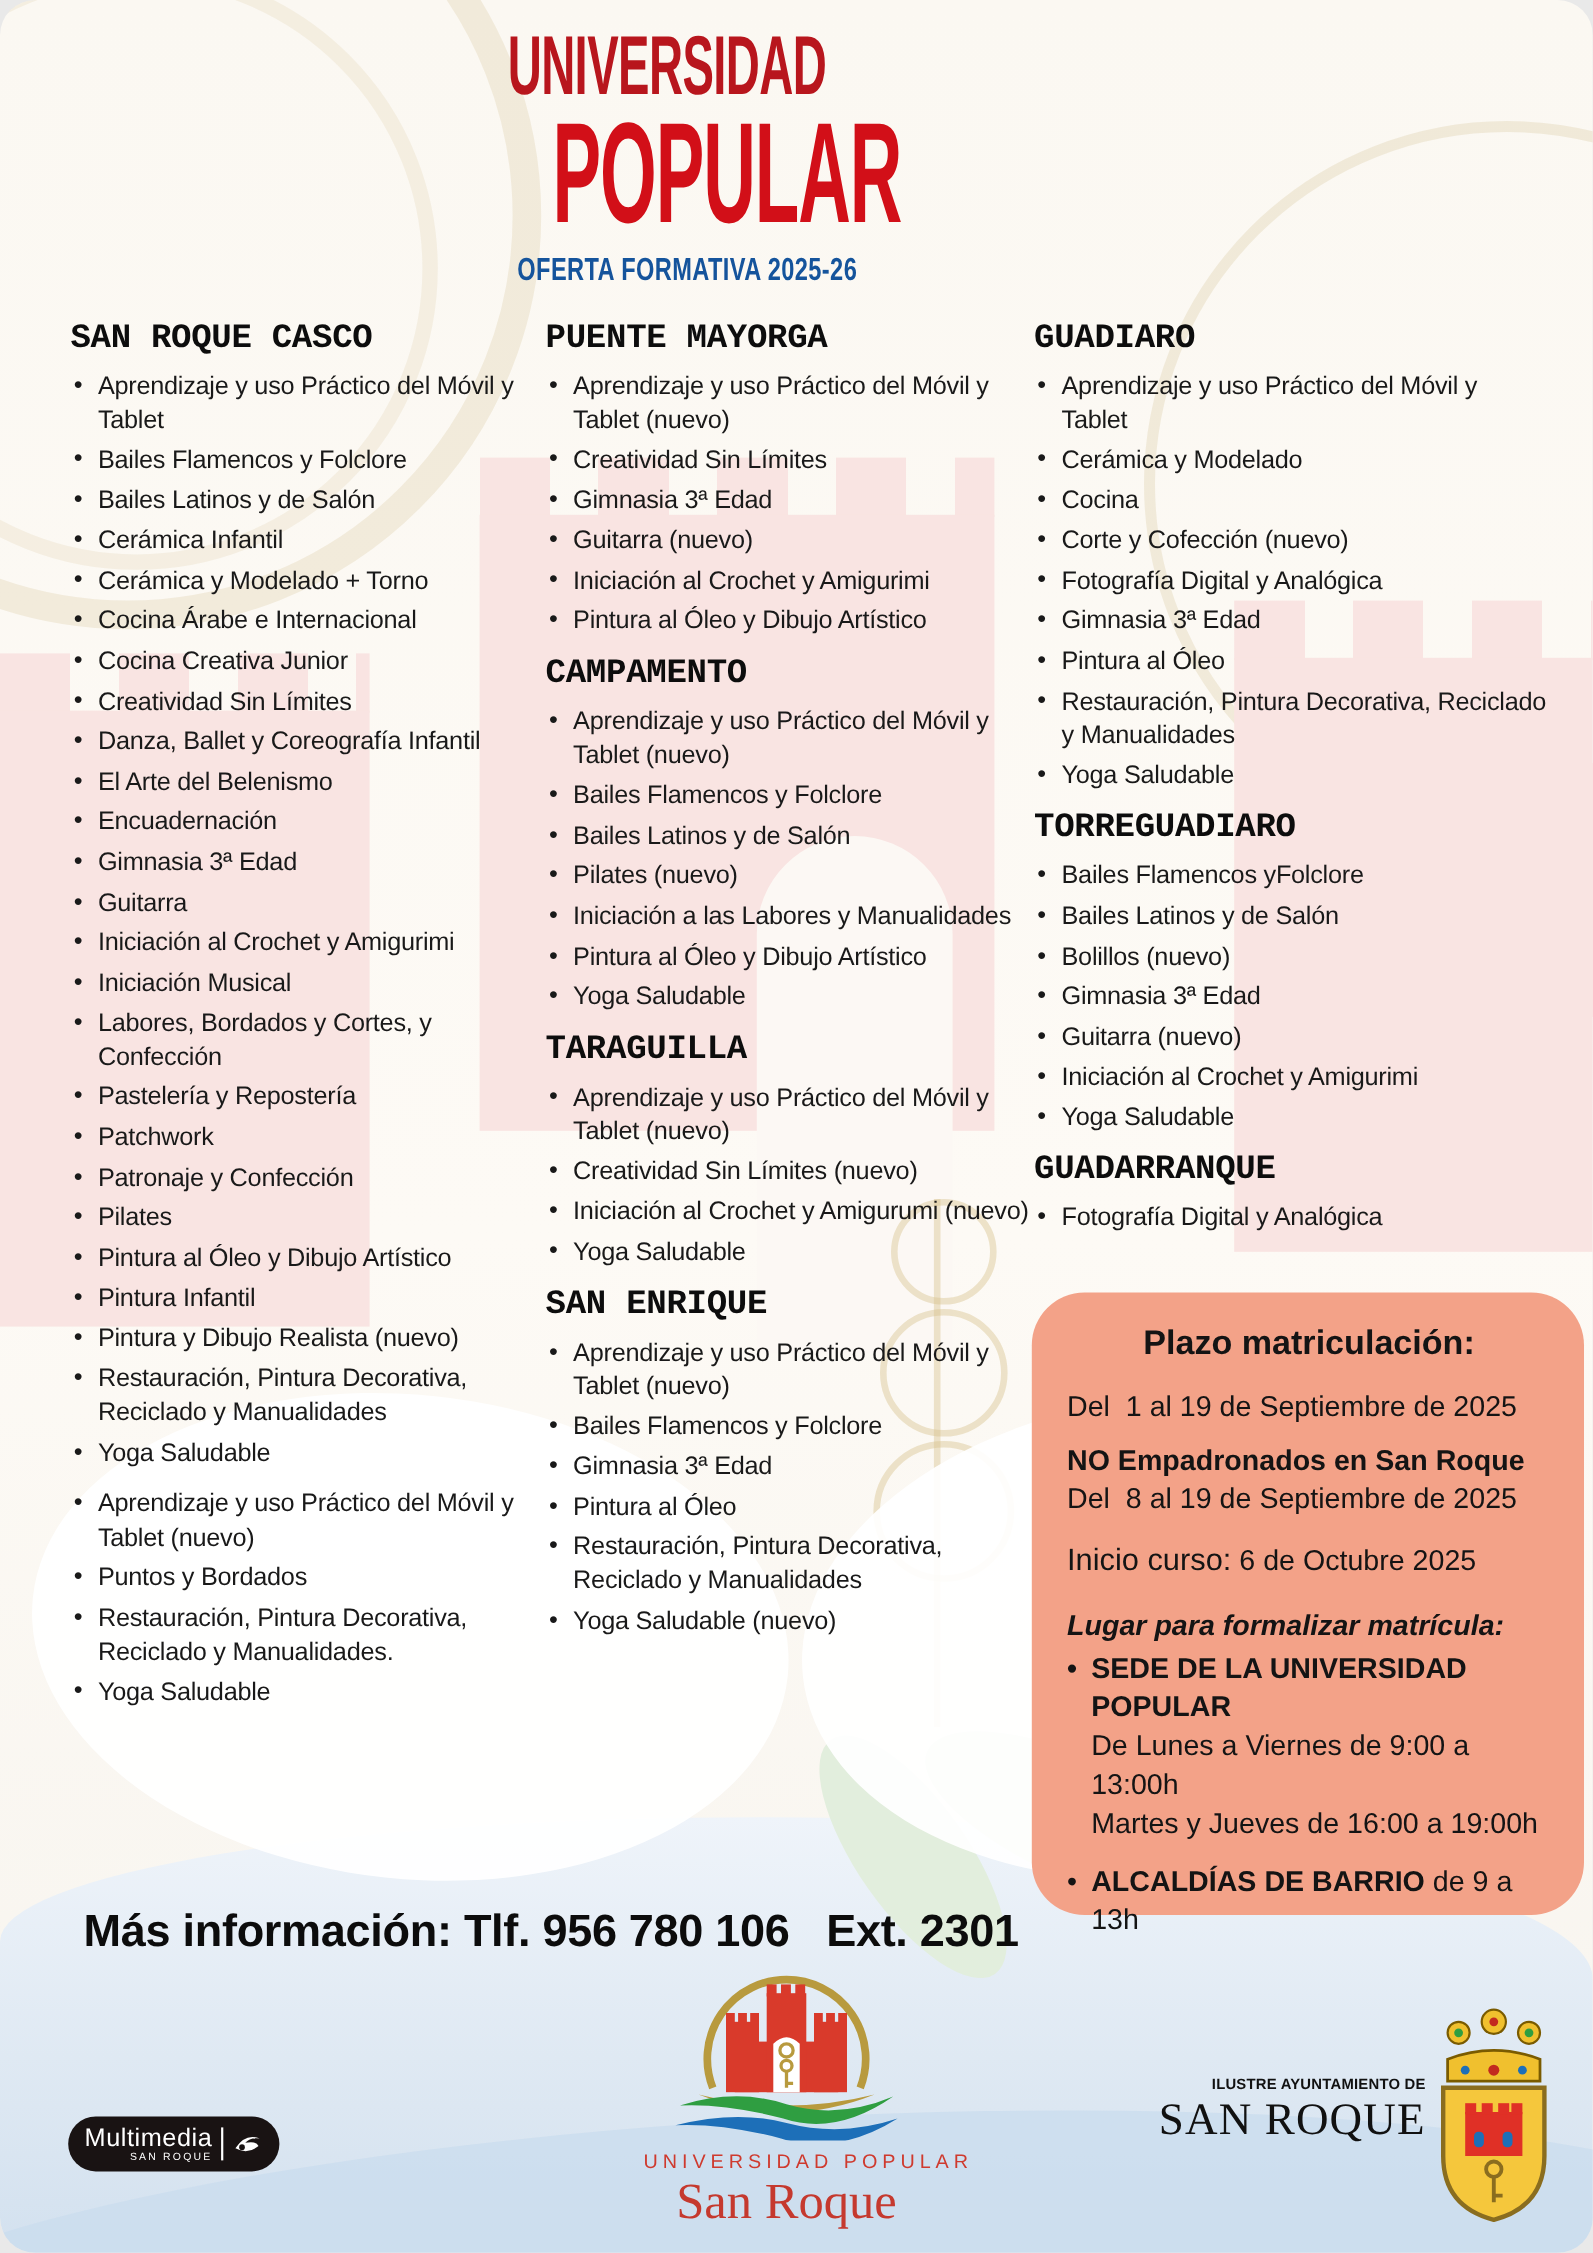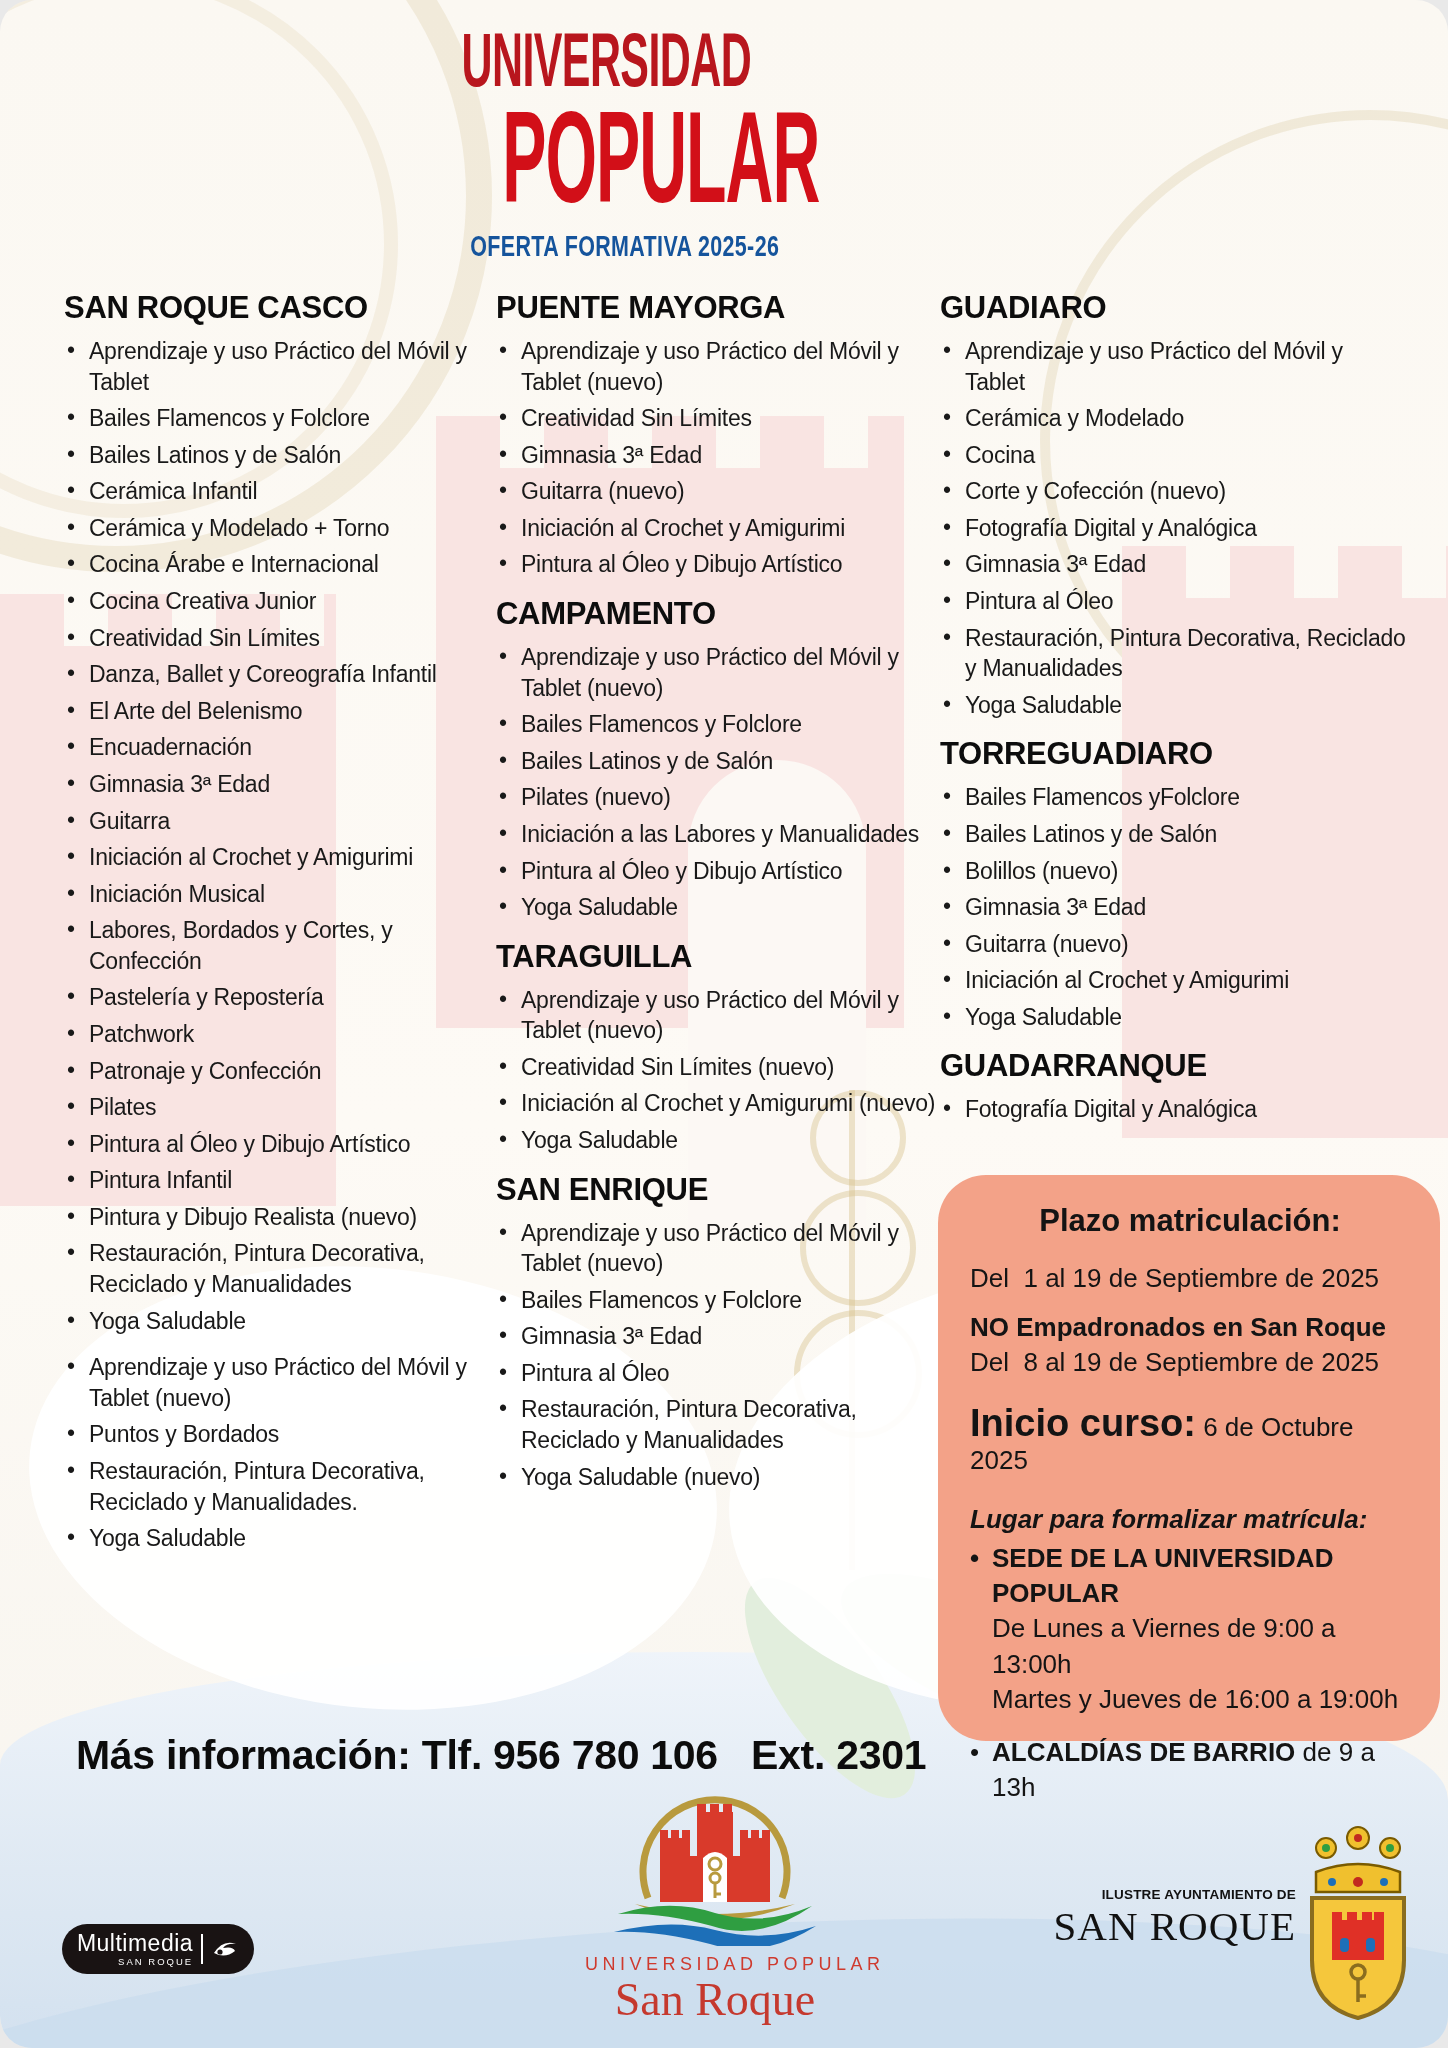--- a/index.html
+++ b/index.html
@@ -32,34 +32,34 @@
   .t1 span{display:inline-block;font-size:76px;transform:scaleX(.565);transform-origin:center;color:#b8161d;letter-spacing:-1px;}
   .t2{margin-top:-6px;}
   .t2 span{display:inline-block;font-size:130px;transform:scaleX(.51);transform-origin:center;color:#d20f18;letter-spacing:-2px;}
   .sub{margin-top:8px;position:relative;left:55px;}
   .sub span{display:inline-block;font-size:29px;font-weight:bold;color:#15549c;transform:scaleX(.74);transform-origin:center;white-space:nowrap;letter-spacing:.5px;}
   
   .col{position:absolute;top:290px;z-index:2;}
   .col-0{left:64px;width:436px;}
   .col-1{left:496px;width:452px;}
   .col-2{left:940px;width:468px;}
-  .col h2{font-size:31px;font-weight:800;margin:0 0 10px 0;letter-spacing:-.3px;color:#0d0d0d;}
+  .col h2{font-size:31px;font-weight:800;margin:0 0 10px 0;letter-spacing:-.3px;color:#0d0d0d;font-family:Liberation Mono, monospace;}
   .col section{margin-bottom:16px;}
   .col ul{list-style:none;margin:0 0 6px 0;padding:0;}
   .col li{position:relative;padding-left:25px;font-size:23px;line-height:1.33;margin-bottom:6px;letter-spacing:-.25px;color:#191919;}
   .col li .blt{position:absolute;left:3px;top:-1px;}
   
   .enroll{position:absolute;left:938px;top:1175px;width:502px;height:566px;z-index:2;
     background:#f3a288;border-radius:48px;padding:28px 30px 0 32px;box-sizing:border-box;}
   .enroll .bt{font-size:31px;font-weight:800;text-align:center;margin-bottom:22px;}
   .enroll .b{font-weight:bold;}
   .enroll .grp{margin-bottom:14px;font-size:26px;line-height:1.35;}
   .enroll .pre{white-space:pre-wrap;}
   .enroll .inicio{margin-top:22px;font-size:26px;}
-  .enroll .inicio .il{font-size:38px;font-weight:700;}
+  .enroll .inicio .il{font-size:28px;font-weight:400;}
   .enroll .lugar{margin-top:28px;font-size:26px;font-weight:bold;margin-bottom:6px;font-style:italic;}
   .enroll .bullet-line{position:relative;padding-left:22px;font-size:26px;line-height:1.35;}
   .enroll .bullet-line .blt{position:absolute;left:0;top:0;}
   .enroll .ind{padding-left:22px;font-size:26px;line-height:1.35;}
   .enroll .alc{margin-top:18px;}
   
   .more{position:absolute;left:76px;top:1700px;z-index:2;font-size:41px;font-weight:bold;color:#0c0c0c;letter-spacing:-.3px;white-space:pre-wrap;margin-top:32px;}
   
   .mm{position:absolute;left:62px;top:1924px;width:192px;height:50px;background:#191313;border-radius:26px;
       display:flex;align-items:center;justify-content:center;gap:8px;z-index:2;}

